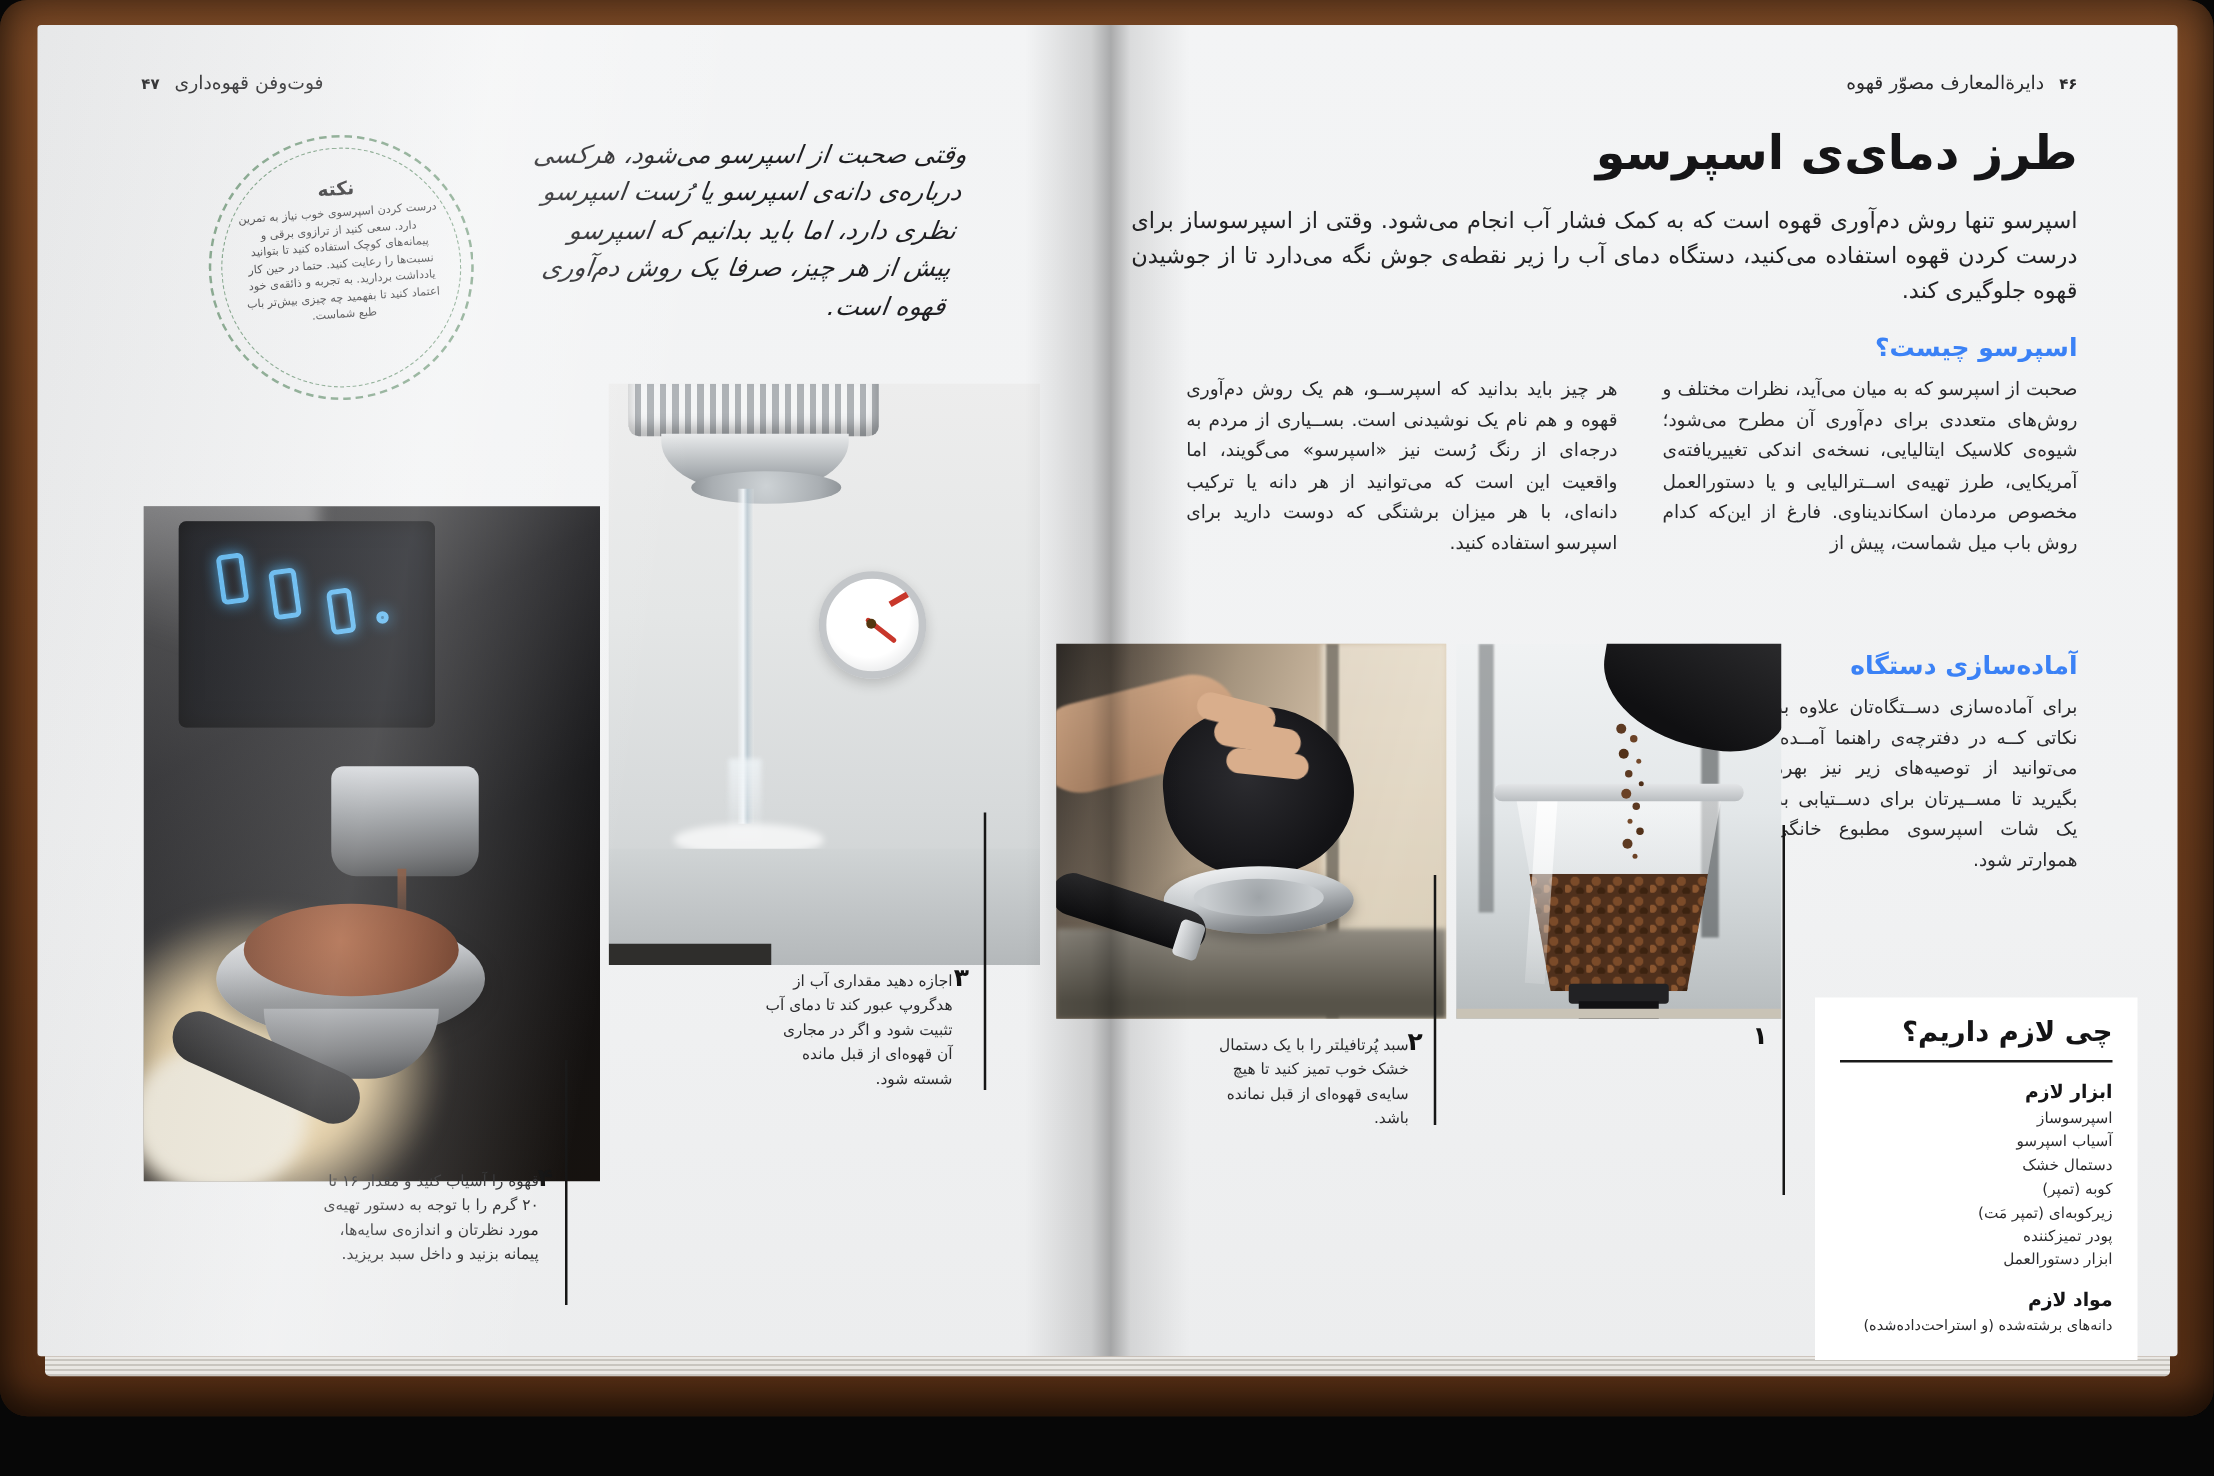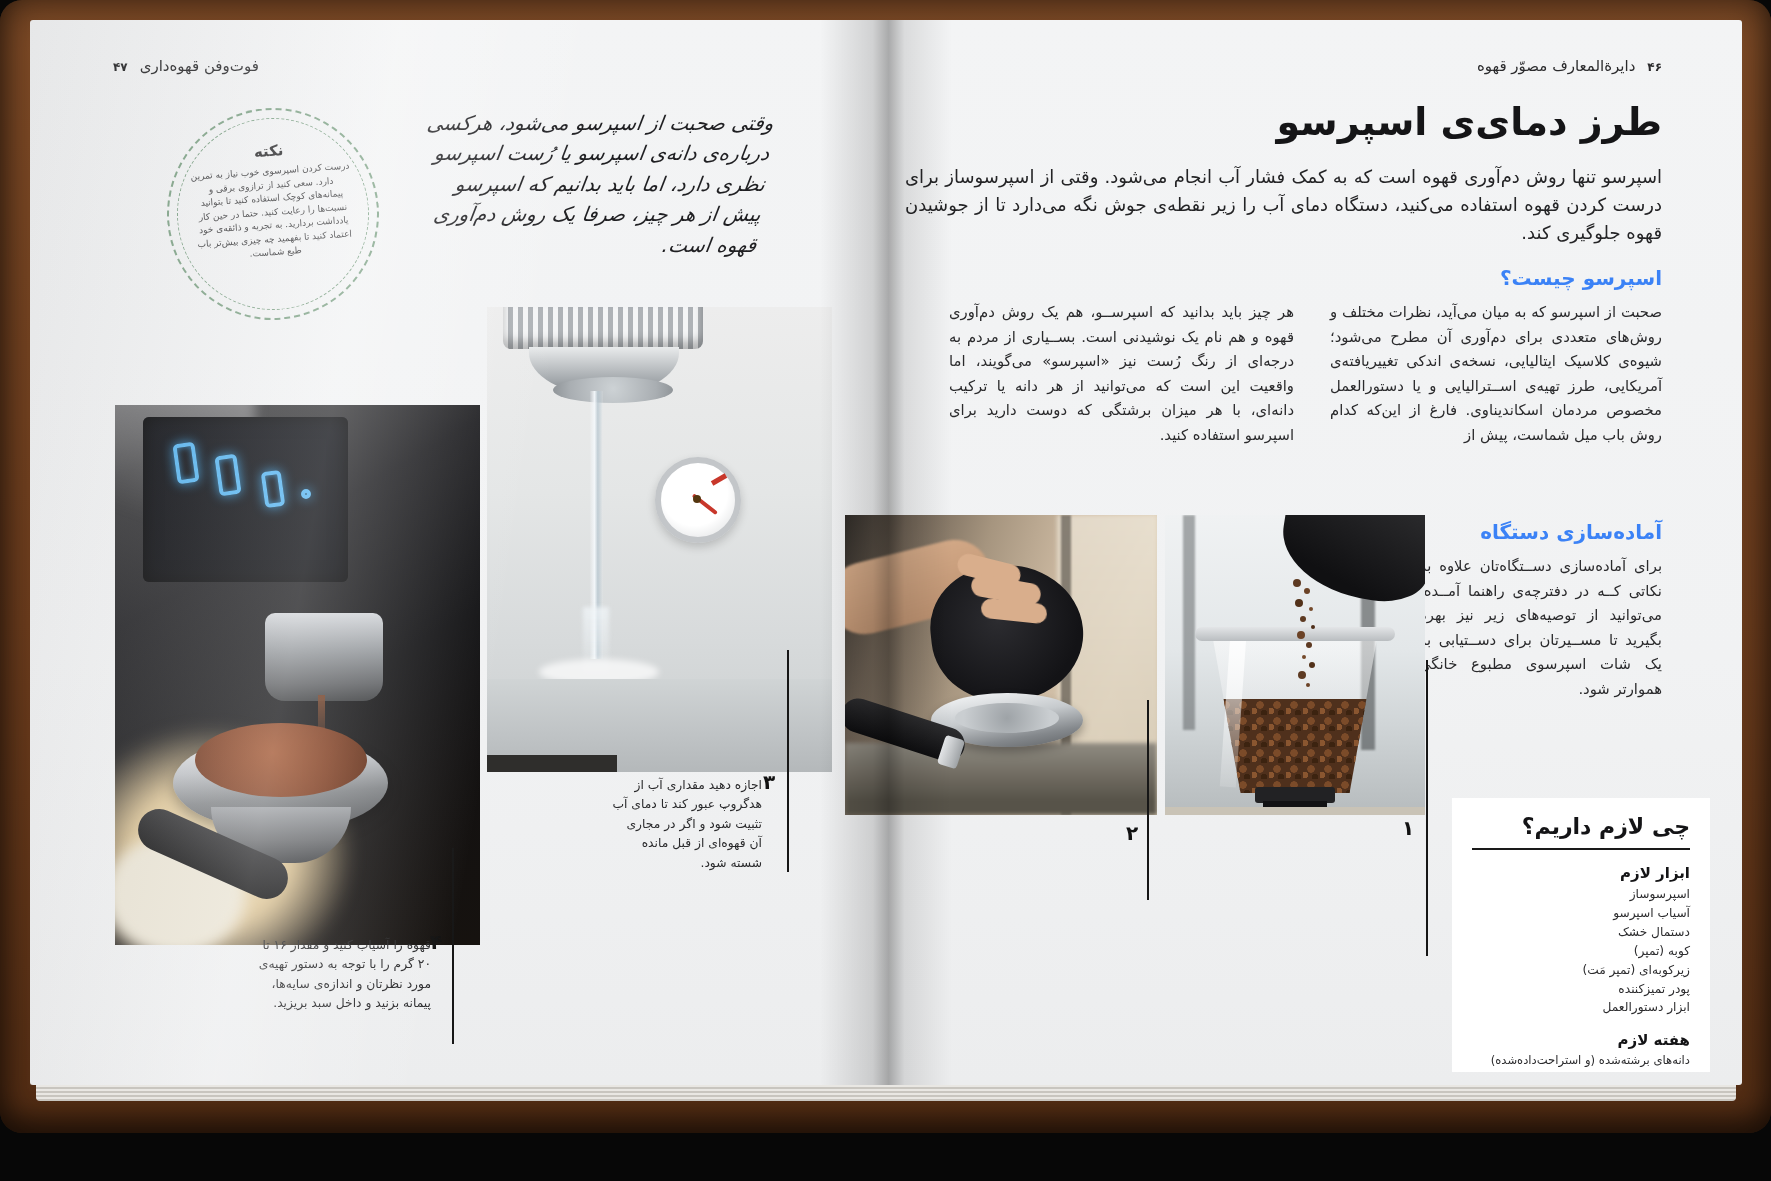--- a/index.html
+++ b/index.html
@@ -37,21 +37,21 @@
          transform:skewX(-8deg);}
 
   
   .stamp{width:212px;height:212px;border-radius:50%;border:2.5px dashed var(--stamp_green,#7fa387);
          transform:rotate(-4deg);text-align:center;}
   .stamp .ring{position:absolute;inset:8px;border-radius:50%;border:1.5px dashed var(--stamp_green,#7fa387);}
   .stamp .t{margin-top:32px;font-size:15px;font-weight:bold;color:#303032;}
   .stamp .s{width:160px;margin:5px auto 0;font-size:9px;line-height:1.5;color:#3d3d3f;}
 
   
-  .needs{background:#ffffff;padding:16px 20px 2px;direction:rtl;text-align:right;}
+  .needs{background:#ffffff;padding:16px 20px 18px;direction:rtl;text-align:right;}
   .needs .bt{font-size:22px;font-weight:bold;color:#141416;padding-bottom:9px;border-bottom:2px solid #1a1a1a;}
   .needs .lh{font-size:15px;font-weight:bold;color:#141416;margin-top:14px;margin-bottom:3px;}
   .needs .li{font-size:12.2px;line-height:1.55;color:#2c2c2e;}
   .needs .lm{font-size:11.6px;line-height:1.55;color:#2c2c2e;}
 
   
   .photo{overflow:hidden;position:absolute;}
   .photo > div{position:absolute;}
 
   .phA{background:linear-gradient(150deg,#59595b 0%,#3a3a3c 10%,#1d1d20 30%,#111113 55%,#16120f 100%);}
@@ -258,36 +258,37 @@
     <div class="beans"></div>
     <div class="glint"></div>
     <div class="rim"></div>
     <div class="bag"></div>
     <div class="beansfall"></div>
     <div class="neck"></div>
     <div class="base"></div>
     <div class="counter"></div>
   </div>
 
+  <div class="abs cap rtl" style="left:962px;top:827px;width:165px;">سبد پُرتافیلتر را با یک دستمال خشک خوب تمیز کنید تا هیچ سایه‌ی قهوه‌ای از قبل نمانده باشد.</div>
   <div class="abs cap-num" style="left:1126px;top:821px;">۲</div>
   <div class="abs cap-rule" style="left:1147px;top:700px;height:200px;"></div>
 
   <div class="abs cap-num" style="left:1402px;top:816px;">۱</div>
   <div class="abs cap-rule" style="left:1426px;top:660px;height:296px;"></div>
 
   <div class="abs needs" style="left:1452px;top:798px;width:258px;min-height:244px;">
     <div class="bt">چی لازم داریم؟</div>
     <div class="lh">ابزار لازم</div>
     <div class="li">اسپرسوساز</div>
     <div class="li">آسیاب اسپرسو</div>
     <div class="li">دستمال خشک</div>
     <div class="li">کوبه (تمپر)</div>
     <div class="li">زیرکوبه‌ای (تمپر مَت)</div>
     <div class="li">پودر تمیزکننده</div>
     <div class="li">ابزار دستورالعمل</div>
-    <div class="lh">هفته لازم</div>
+    <div class="lh">مواد لازم</div>
     <div class="lm">دانه‌های برشته‌شده (و استراحت‌داده‌شده)</div>
   </div>
 
   <div class="page-sheen"></div>
   <div class="gutter"></div>
 
 </div>
 
 </body></html>

